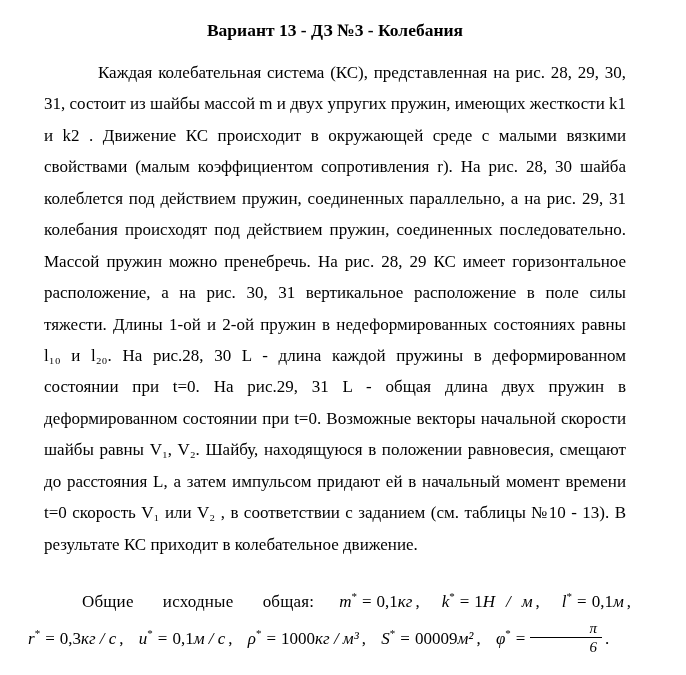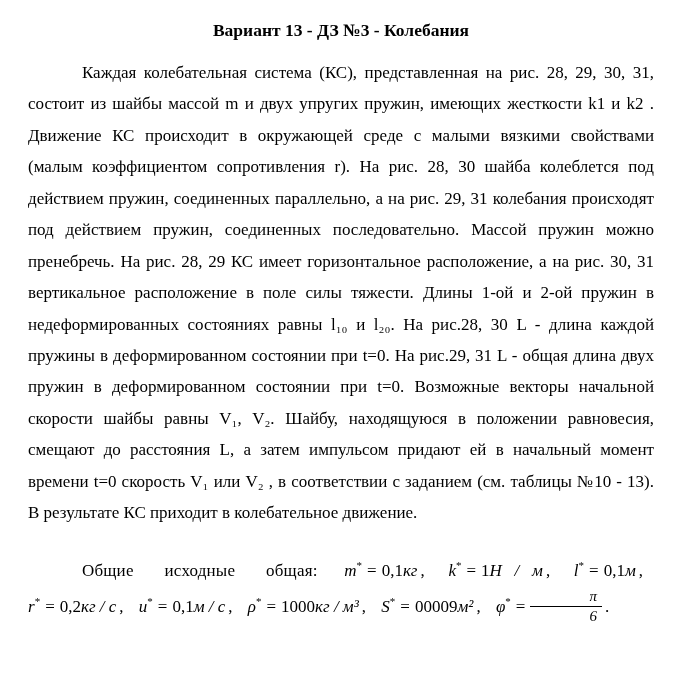--- a/index.html
+++ b/index.html
@@ -4,34 +4,34 @@
 <style>
   html, body { margin: 0; padding: 0; background: #ffffff; }
   .page {
     width: 686px;
     height: 658px;
     box-sizing: border-box;
     background: #ffffff;
     color: #000000;
     font-family: "Liberation Serif", "DejaVu Serif", serif;
     font-size: 17px;
-    padding: 12px 32px 0 28px;
+    padding: 12px 44px 0 28px;
     overflow: hidden;
   }
   .title {
     text-align: center;
     font-weight: bold;
     font-size: 17.5px;
     margin: 8px 0 16px 0;
   }
   .par {
     text-align: justify;
     text-indent: 54px;
     line-height: 1.85;
-    margin: 0;
+    margin: 16px;
   }
   .given {
     margin-top: 24px;
     line-height: 2.15;
     text-align: justify;
     text-indent: 54px;
   }
   .lead { margin-right: 14px; letter-spacing: 0.2px; word-spacing: 18px; }
   .formula { white-space: nowrap; margin-top: 20px; }
   .formula .var, .formula .unit { font-style: italic; }
@@ -64,21 +64,21 @@
 
   <p class="given">
     <span class="lead">Общие исходные общая:</span>
 
     <span class="formula"><span class="var">m</span><sup>*</sup><span class="eq">=</span><span class="num">0,1</span><span class="unit">кг</span></span><span class="sep">,</span>
 
     <span class="formula"><span class="var">k</span><sup>*</sup><span class="eq">=</span><span class="num">1</span><span class="unit">Н / м</span></span><span class="sep">,</span>
 
     <span class="formula"><span class="var">l</span><sup>*</sup><span class="eq">=</span><span class="num">0,1</span><span class="unit">м</span></span><span class="sep">,</span>
 
-    <span class="formula"><span class="var">r</span><sup>*</sup><span class="eq">=</span><span class="num">0,2</span><span class="unit">кг / с</span></span><span class="sep">,</span>
+    <span class="formula"><span class="var">r</span><sup>*</sup><span class="eq">=</span><span class="num">0,3</span><span class="unit">кг / с</span></span><span class="sep">,</span>
 
     <span class="formula"><span class="var">u</span><sup>*</sup><span class="eq">=</span><span class="num">0,1</span><span class="unit">м / с</span></span><span class="sep">,</span>
 
     <span class="formula"><span class="var">ρ</span><sup>*</sup><span class="eq">=</span><span class="num">1000</span><span class="unit">кг / м³</span></span><span class="sep">,</span>
 
     <span class="formula"><span class="var">S</span><sup>*</sup><span class="eq">=</span><span class="num">00009</span><span class="unit">м²</span></span><span class="sep">,</span>
 
     <span class="formula"><span class="var">φ</span><sup>*</sup><span class="eq">=</span><span class="frac"><span class="fnum">π</span><span class="fden">6</span></span></span><span class="end">.</span>
   </p>
 

